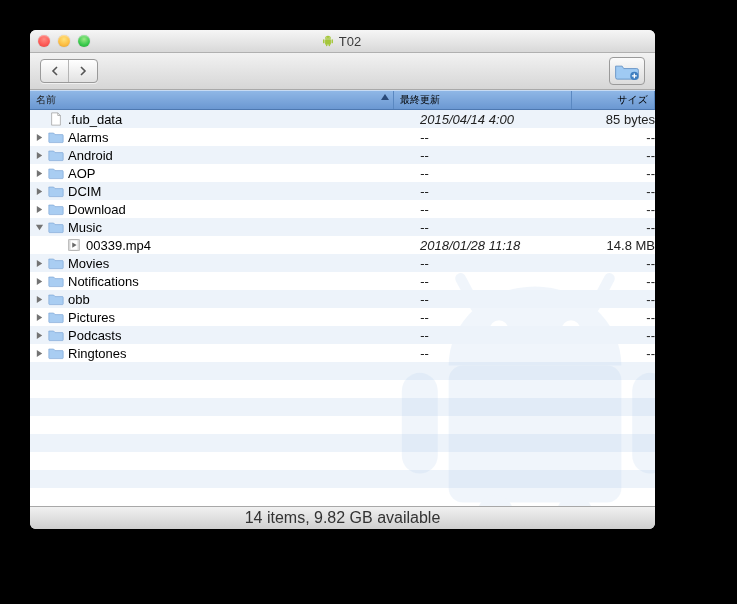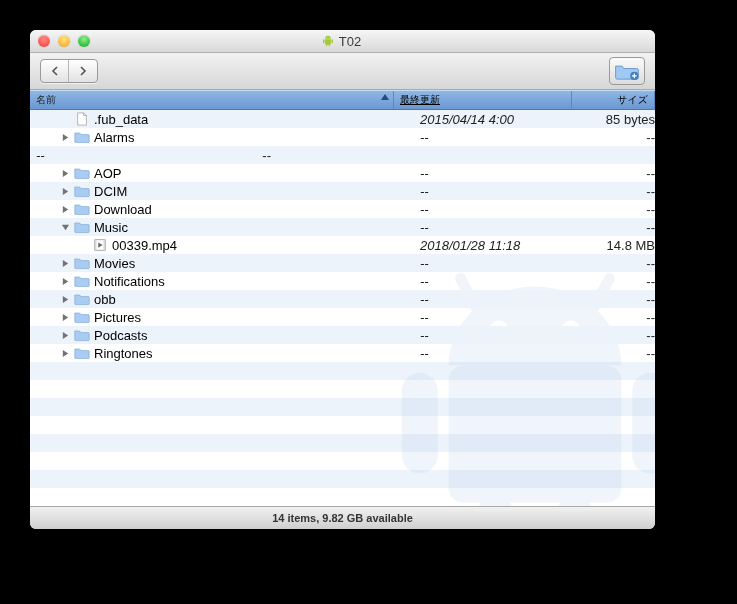--- a/index.html
+++ b/index.html
@@ -89,21 +89,21 @@
     border-bottom:1px solid #4d78b0;
     color:#000;
     font-size:10px;
   }
   .headers .col {
     display:flex; align-items:center;
     padding:0 6px;
     border-right:1px solid #5a88c1;
   }
   .col-name { flex: 1 1 auto; color:#1c1c1c; position:relative; }
-  .col-date { width:165px;text-decoration:underline; }
+  .col-date { width:165px; }
   .col-size { width:70px; justify-content:flex-end; }
   .sort-ind {
     position:absolute; right:4px; top:3px; width:0;height:0;
     border-left:4px solid transparent;
     border-right:4px solid transparent;
     border-bottom:6px solid #2a4a78;
   }
   .listwrap {
     height: 396px;
     overflow:hidden;
@@ -120,42 +120,42 @@
   .row {
     display:flex;
     height:18px;
     align-items:center;
     position:relative;
     z-index:1;
   }
   .row.even { background:#edf3fa; }
   .fill-row { height:18px; }
   .fill-row.even { background:#edf3fa; }
-  .c-name { flex:1 1 auto; display:flex; align-items:center; white-space:nowrap; overflow:hidden;margin-left:26px; }
+  .c-name { flex:1 1 auto; display:flex; align-items:center; white-space:nowrap; overflow:hidden; }
   .c-date { width:165px; padding-left:6px; color:#222;font-style:italic; }
   .c-size { width:70px; text-align:right; color:#222; }
   .disclosure {
     width:10px; height:10px;
     display:inline-flex; align-items:center; justify-content:center;
     margin-left:4px; margin-right:4px;
     color:#6b6b6b;
     cursor:pointer;
   }
   .disclosure svg{width:9px;height:9px;}
   .spacer-disc { width:18px; display:inline-block; }
   .indent { display:inline-block; }
   .icon { width:16px; height:16px; display:inline-flex; align-items:center; justify-content:center; margin-right:4px; }
   .icon svg{width:16px;height:14px;}
   .label { color:#000; }
   .statusbar {
     height:22px;
     background: linear-gradient(#f1f1f1,#cfcfcf);
     border-top:1px solid #a8a8a8;
     display:flex; align-items:center; justify-content:center;
-    font-size:11px; color:#333;font-weight:bold;
+    font-size:16px; color:#333;
   }
 </style>
 </head>
 <body>
 
 <div class="window">
 
   <div class="titlebar">
     <div class="traffic">
       <div class="light red"></div>
@@ -259,20 +259,34 @@
               <svg viewBox="0 0 20 16">
                 <path d="M1 3 h6 l2 2 h9 a1 1 0 0 1 1 1 v8 a1 1 0 0 1 -1 1 H2 a1 1 0 0 1 -1 -1 z" fill="#a9cdf2" stroke="#6f9bce" stroke-width="0.7"></path>
               </svg>
             </span>
             <span class="label">Alarms</span>
           </div>
           <div class="c-date">--</div>
           <div class="c-size">--</div>
         </div>
         <div class="row even">
+          <div class="c-name">
+            <span class="indent" style="width: 0px;"></span>
+            <span class="disclosure">
+              <svg viewBox="0 0 10 10">
+                <path d="M2 1 L8 5 L2 9 z" fill="#737373"></path>
+              </svg>
+            </span>
+            <span class="icon">
+              <svg viewBox="0 0 20 16">
+                <path d="M1 3 h6 l2 2 h9 a1 1 0 0 1 1 1 v8 a1 1 0 0 1 -1 1 H2 a1 1 0 0 1 -1 -1 z" fill="#a9cdf2" stroke="#6f9bce" stroke-width="0.7"></path>
+              </svg>
+            </span>
+            <span class="label">Android</span>
+          </div>
           <div class="c-date">--</div>
           <div class="c-size">--</div>
         </div>
         <div class="row">
           <div class="c-name">
             <span class="indent" style="width: 0px;"></span>
             <span class="disclosure">
               <svg viewBox="0 0 10 10">
                 <path d="M2 1 L8 5 L2 9 z" fill="#737373"></path>
               </svg>

